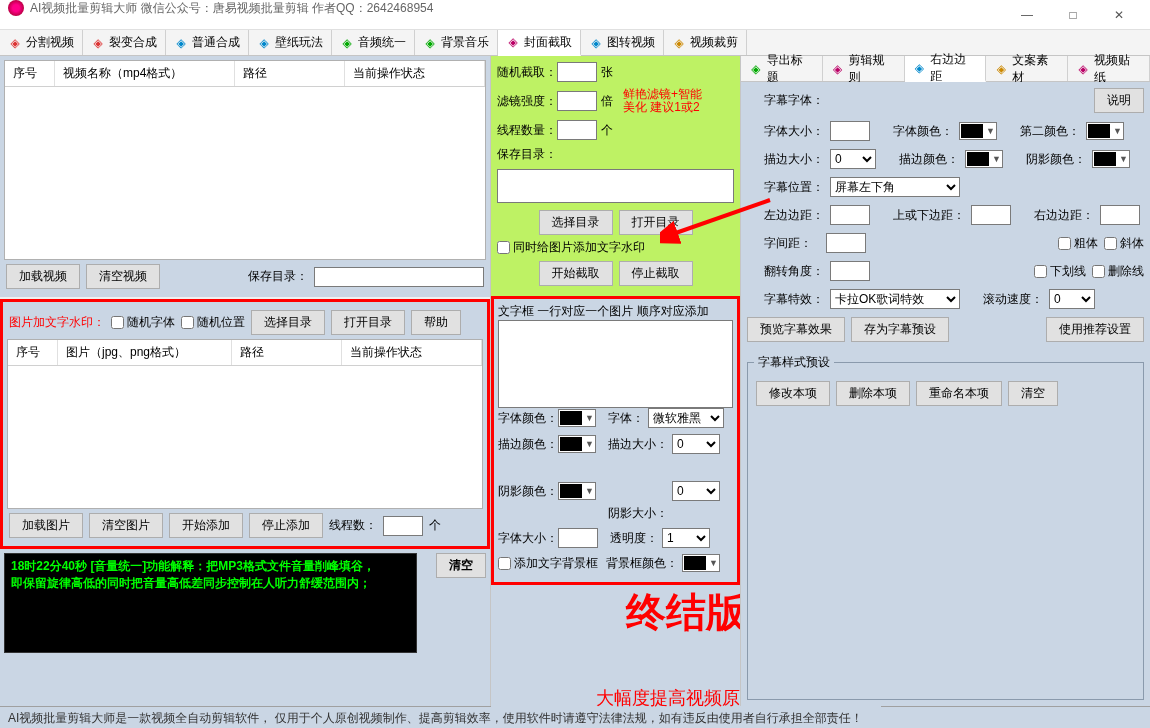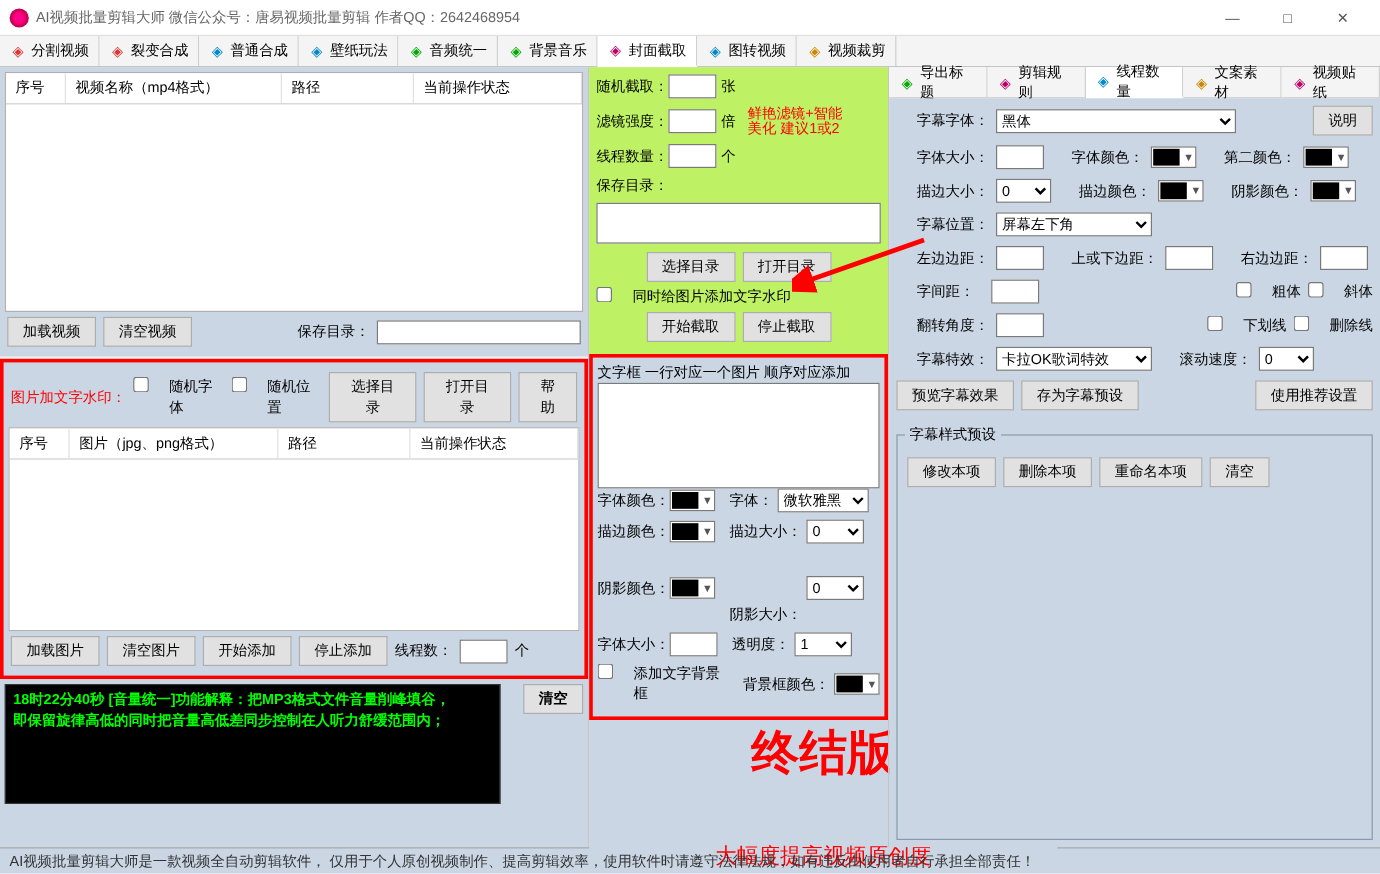--- a/index.html
+++ b/index.html
@@ -1,19 +1,19 @@
 <!DOCTYPE html>
 <html><head>
 <meta charset="utf-8">
 <style>
 * { box-sizing: border-box; margin: 0; padding: 0; font-family: "Microsoft YaHei", sans-serif; font-size: 12px; }
 body { background: #f0f0f0; width: 1150px; height: 728px; overflow: hidden; }
 
 
-.titlebar { height: 30px; background: #fff; border-bottom: 1px solid #e0e0e0; display: flex; align-items: center; padding: 0 8px; }
+.titlebar { height: 30px; background: #fff; border-bottom: 1px solid #e0e0e0; display: flex; padding: 0 8px; }
 .titlebar .app-icon { width: 16px; height: 16px; border-radius: 50%; background: radial-gradient(circle, #f08 30%, #b04 70%); margin-right: 6px; }
 .titlebar .title-text { color: #666; }
 .win-controls { margin-left: auto; display: flex; }
 .win-controls div { width: 46px; height: 30px; display: flex; align-items: center; justify-content: center; color: #555; cursor: pointer; }
 
 
 .tabbar { display: flex; background: #f4f4f4; border-bottom: 1px solid #c5c5c5; height: 26px; }
 .tab { display: flex; align-items: center; padding: 0 8px; border-right: 1px solid #d0d0d0; background: #f4f4f4; cursor: pointer; gap: 4px; }
 .tab.active { background: #fff; border-bottom: 2px solid #fff; margin-bottom: -1px; }
 .tab-icon { width: 14px; height: 14px; display: inline-flex; align-items: center; justify-content: center; }
@@ -34,21 +34,21 @@
 .col-name { flex: 1; }
 .col-path { width: 110px; }
 .col-status { width: 140px; }
 
 .btnrow { display: flex; gap: 6px; padding: 4px 2px; align-items: center; }
 .btn { background: #e1e1e1; border: 1px solid #adadad; padding: 3px 12px; cursor: pointer; min-width: 60px; text-align: center; }
 .label { white-space: nowrap; }
 .input { border: 1px solid #7a7a7a; background: #fff; height: 20px; padding: 0 3px; }
 .input.sm { width: 40px; }
 .select { border: 1px solid #7a7a7a; background: #fff; height: 20px; }
-.checkbox { display: inline-flex; align-items: flex-start; gap: 17px; }
+.checkbox { display: inline-flex; align-items: center; gap: 3px; }
 .checkbox input { width: 13px; height: 13px; }
 
 .red-border { border: 3px solid #ff0000; }
 .red-text { color: #ff0000; }
 
 .color-swatch { width: 38px; height: 18px; border: 1px solid #7a7a7a; background: #fff; display: inline-flex; align-items: center; padding: 1px; }
 .color-swatch .sw { width: 22px; height: 14px; background: #000; }
 .color-swatch .arrow { margin-left: auto; font-size: 9px; color: #555; }
 
 
@@ -300,35 +300,34 @@
         <div class="tab">
           <span class="tab-icon" style="color:#0a0">◈</span>
           <span>导出标题</span>
         </div>
         <div class="tab">
           <span class="tab-icon" style="color:#b06">◈</span>
           <span>剪辑规则</span>
         </div>
         <div class="tab active">
           <span class="tab-icon" style="color:#08c">◈</span>
-          <span>线程数量</span>
+          <span>右边边距</span>
         </div>
         <div class="tab">
           <span class="tab-icon" style="color:#c80">◈</span>
           <span>文案素材</span>
         </div>
         <div class="tab">
           <span class="tab-icon" style="color:#b06">◈</span>
           <span>视频贴纸</span>
         </div>
       </div>
     <div class="right-body">
       <div class="form-row">
         <span class="label">字幕字体：</span>
-        <select class="select" style="width:200px"><option>黑体</option></select>
         <div class="spacer"></div>
         <div class="btn" style="min-width:40px">说明</div>
       </div>
       <div class="form-row">
         <span class="label">字体大小：</span>
           <input class="input sm" style="">
         <span class="label">字体颜色：</span>
           <div class="color-swatch">
             <div class="sw"></div>
             <span class="arrow">▼</span>

